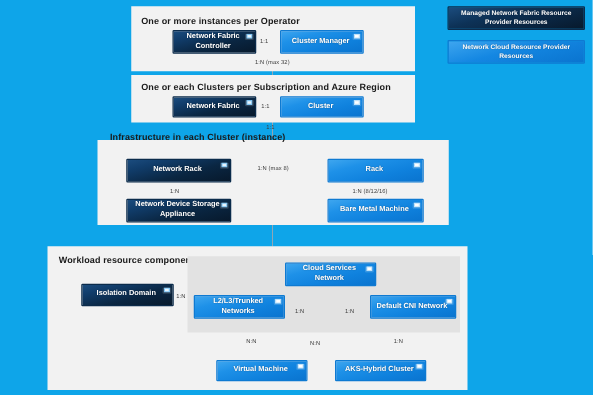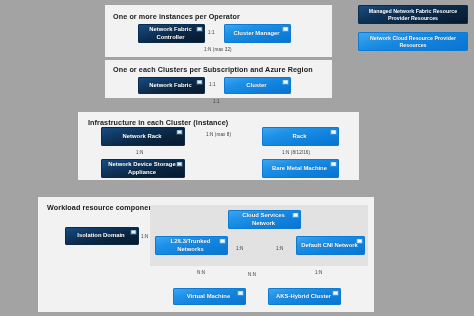--- a/index.html
+++ b/index.html
@@ -1,19 +1,19 @@
 <!DOCTYPE html>
 <html><head>
 <meta charset="utf-8">
 <style>
   html,body{margin:0;padding:0;background:#ffffff;}
   body{width:474px;height:316px;overflow:hidden;
        font-family:"Liberation Sans","DejaVu Sans",sans-serif;
        -webkit-font-smoothing:antialiased;}
-  #stage{position:relative;width:474px;height:316px;background:#a3a3a3;}
+  #stage{position:relative;width:474px;height:316px;background:#0ea5e9;}
 
   
   .panel{position:absolute;background:#f2f2f2;}
   .panel-title{position:absolute;font-size:7.2px;font-weight:bold;color:#1a1a1a;
                letter-spacing:.1px;white-space:nowrap;}
   .inner-panel{position:absolute;background:#e2e2e2;}
 
   
   .node{position:absolute;display:flex;align-items:center;justify-content:center;
         text-align:center;box-sizing:border-box;color:#ffffff;
@@ -139,21 +139,21 @@
           <rect x="0" y="0" width="5" height="4" rx=".5" fill="#bfe2fa"></rect>
           <rect x="1" y="1" width="3" height="2" fill="#ffffff"></rect>
         </svg>
     </span>
   </div>
 
   <div class="conn-label" style="left:209px;top:82px;">1:1</div>
   <div class="conn-label" style="left:213px;top:99px;">1:1</div>
 
   <div class="panel" style="left:78px;top:112px;width:281px;height:68px;"></div>
-  <div class="panel-title" style="left:88px;top:118px;">Infrastructure in each Cluster (instance)</div>
+  <div class="panel-title" style="left:88px;top:105px;">Infrastructure in each Cluster (instance)</div>
 
   <div class="node dark" style="left:101px;top:127px;width:84px;height:19px;">
     <span class="label">Network Rack</span>
     <span class="badge">
       <svg width="5" height="4" viewBox="0 0 5 4">
           <rect x="0" y="0" width="5" height="4" rx=".5" fill="#7fc4f2"></rect>
           <rect x="1" y="1" width="3" height="2" fill="#e8f4fd"></rect>
         </svg>
     </span>
   </div>

